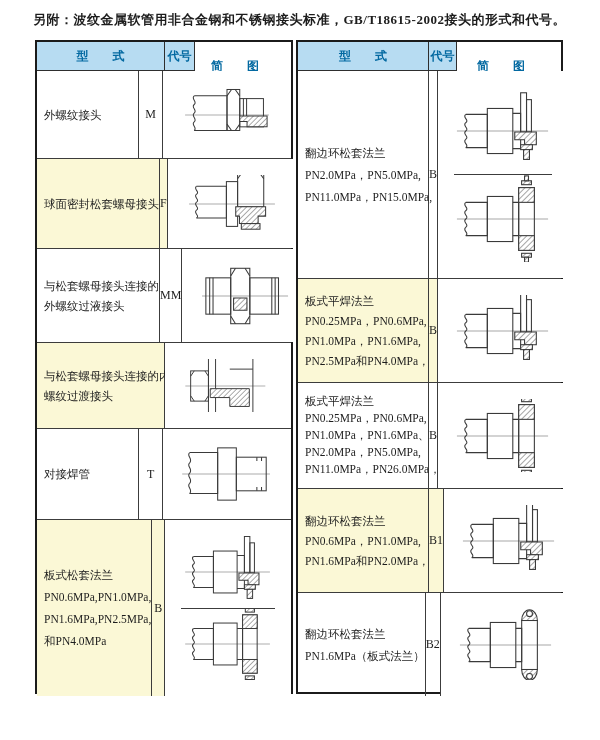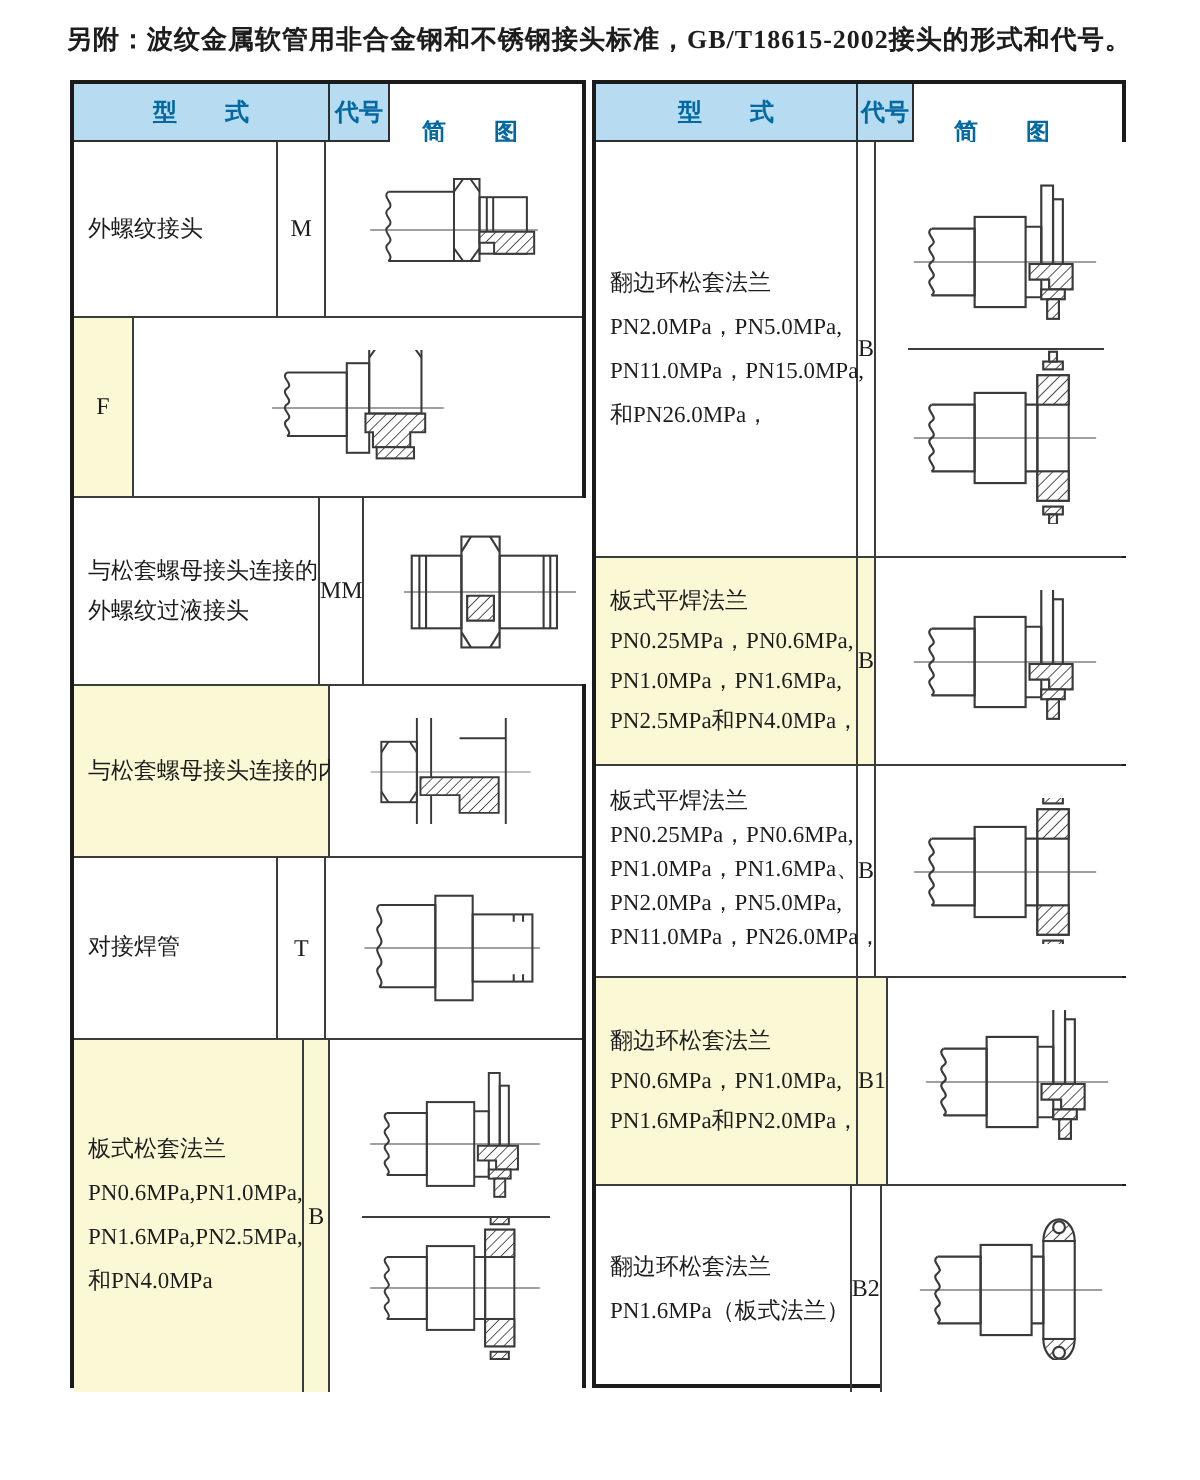--- a/index.html
+++ b/index.html
@@ -165,20 +165,25 @@
       <div class="cell c-diag">
         <div class="sub">
             <svg class="fig" width="96" height="82" viewBox="0 0 100 90">
               <use href="#sym-male"></use>
             </svg>
           </div>
       </div>
     </div>
 
     <div class="row yw" style="height:90px">
+      <div class="cell c-type">
+        <div class="lines">
+            <div>球面密封松套螺母接头</div>
+          </div>
+      </div>
       <div class="cell c-code">
           <span class="code-txt">F</span>
         </div>
       <div class="cell c-diag">
         <div class="sub">
             <svg class="fig" width="96" height="84" viewBox="0 0 100 90">
               <use href="#sym-nut"></use>
             </svg>
           </div>
       </div>
@@ -200,20 +205,21 @@
               <use href="#sym-mm"></use>
             </svg>
           </div>
       </div>
     </div>
 
     <div class="row yw" style="height:86px">
       <div class="cell c-type">
         <div class="lines">
           <div>与松套螺母接头连接的内</div>
+          <div>螺纹过渡接头</div>
         </div>
       </div>
       <div class="cell c-diag">
         <div class="sub">
             <svg class="fig" width="94" height="80" viewBox="0 0 100 90">
               <use href="#sym-mf"></use>
             </svg>
           </div>
       </div>
     </div>
@@ -269,21 +275,20 @@
       <div class="cell c-code hd">代号</div>
       <div class="cell c-diag hd" style="flex-direction:row;">简　　图</div>
     </div>
 
     <div class="row tall" style="height:208px">
       <div class="cell c-type">
         <div class="lines">
           <div>翻边环松套法兰</div>
           <div>PN2.0MPa，PN5.0MPa,</div>
           <div>PN11.0MPa，PN15.0MPa,</div>
-          <div>和PN26.0MPa，</div>
         </div>
       </div>
       <div class="cell c-code">
           <span class="code-txt">B</span>
         </div>
       <div class="cell c-diag">
         <div class="sub">
             <svg class="fig" width="98" height="92" viewBox="0 0 100 90">
               <use href="#sym-flup"></use>
             </svg>

